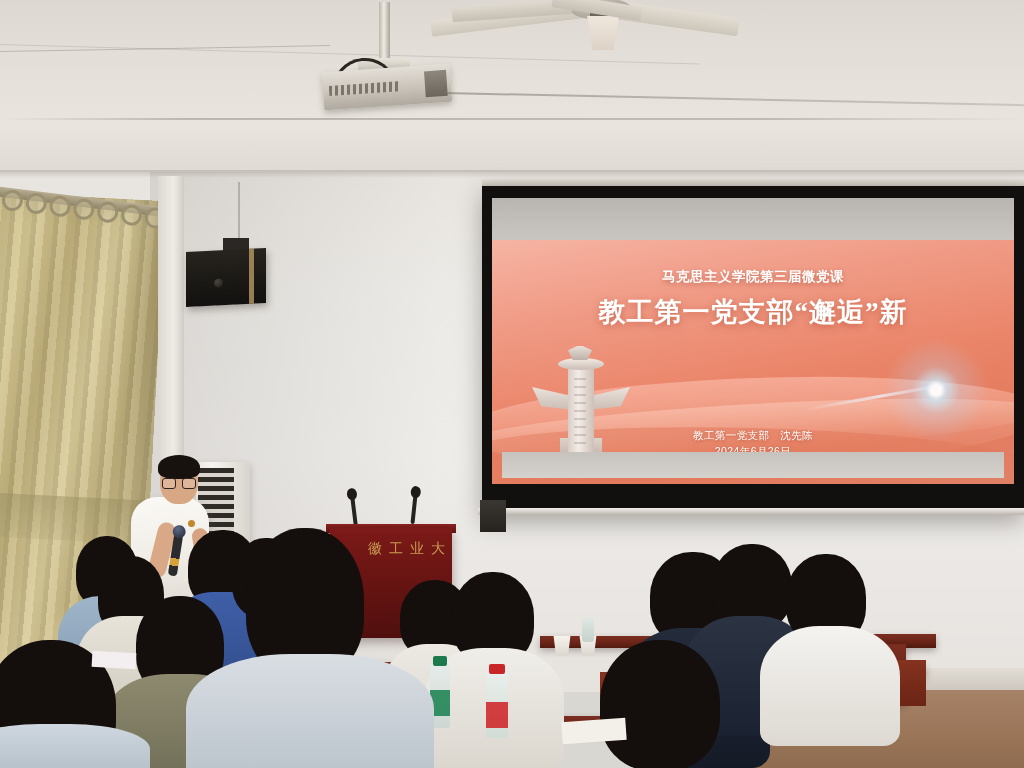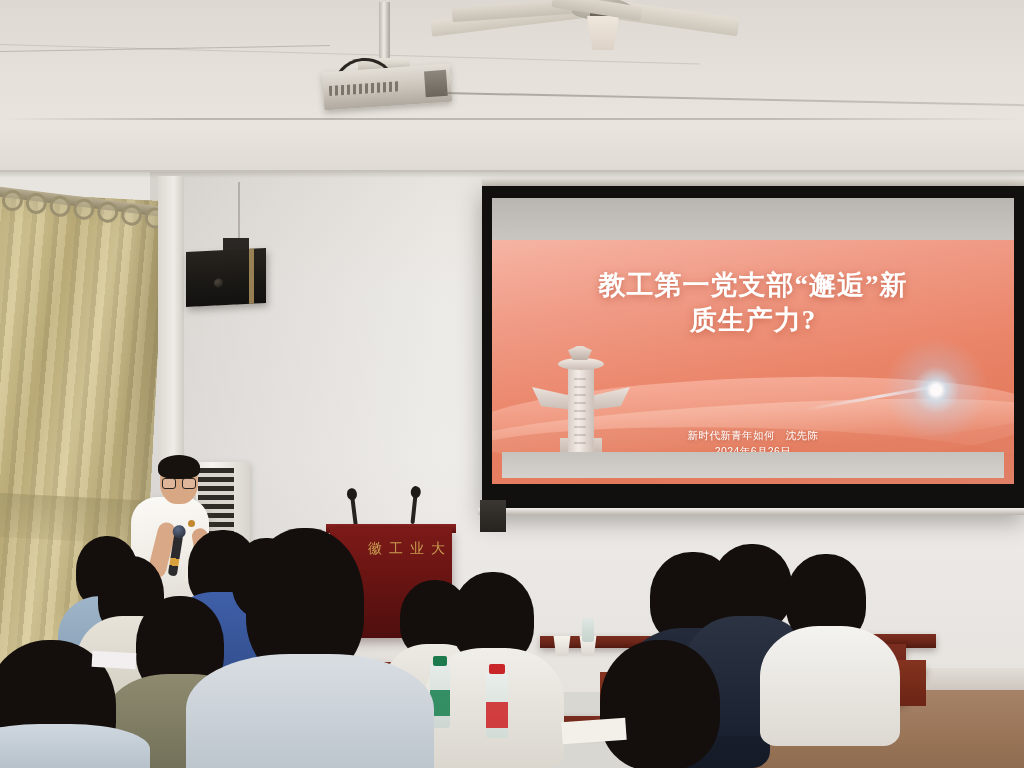--- a/index.html
+++ b/index.html
@@ -464,27 +464,27 @@
           <div class="mon-base"></div>
           <div class="mon-col"></div>
           <div class="mon-disc"></div>
           <div class="mon-top"></div>
         </div>
 
         <div class="flare"></div>
         <div class="flare-ray"></div>
 
         <div class="slide-text">
+          <div class="slide-sub">马克思主义学院第三届微党课</div>
           <div class="slide-title">
             <div>教工第一党支部“邂逅”新</div>
-            <div>质生产力?</div>
           </div>
         </div>
         <div class="slide-footer">
-          <div>新时代新青年如何　沈先陈</div>
+          <div>教工第一党支部　沈先陈</div>
           <div>2024年6月26日</div>
         </div>
       </div>
 
       <div class="screen-blank-bottom"></div>
     </div>
   </div>
   <div class="screen-bar"></div>
 
   <div class="wall-frame"></div>

